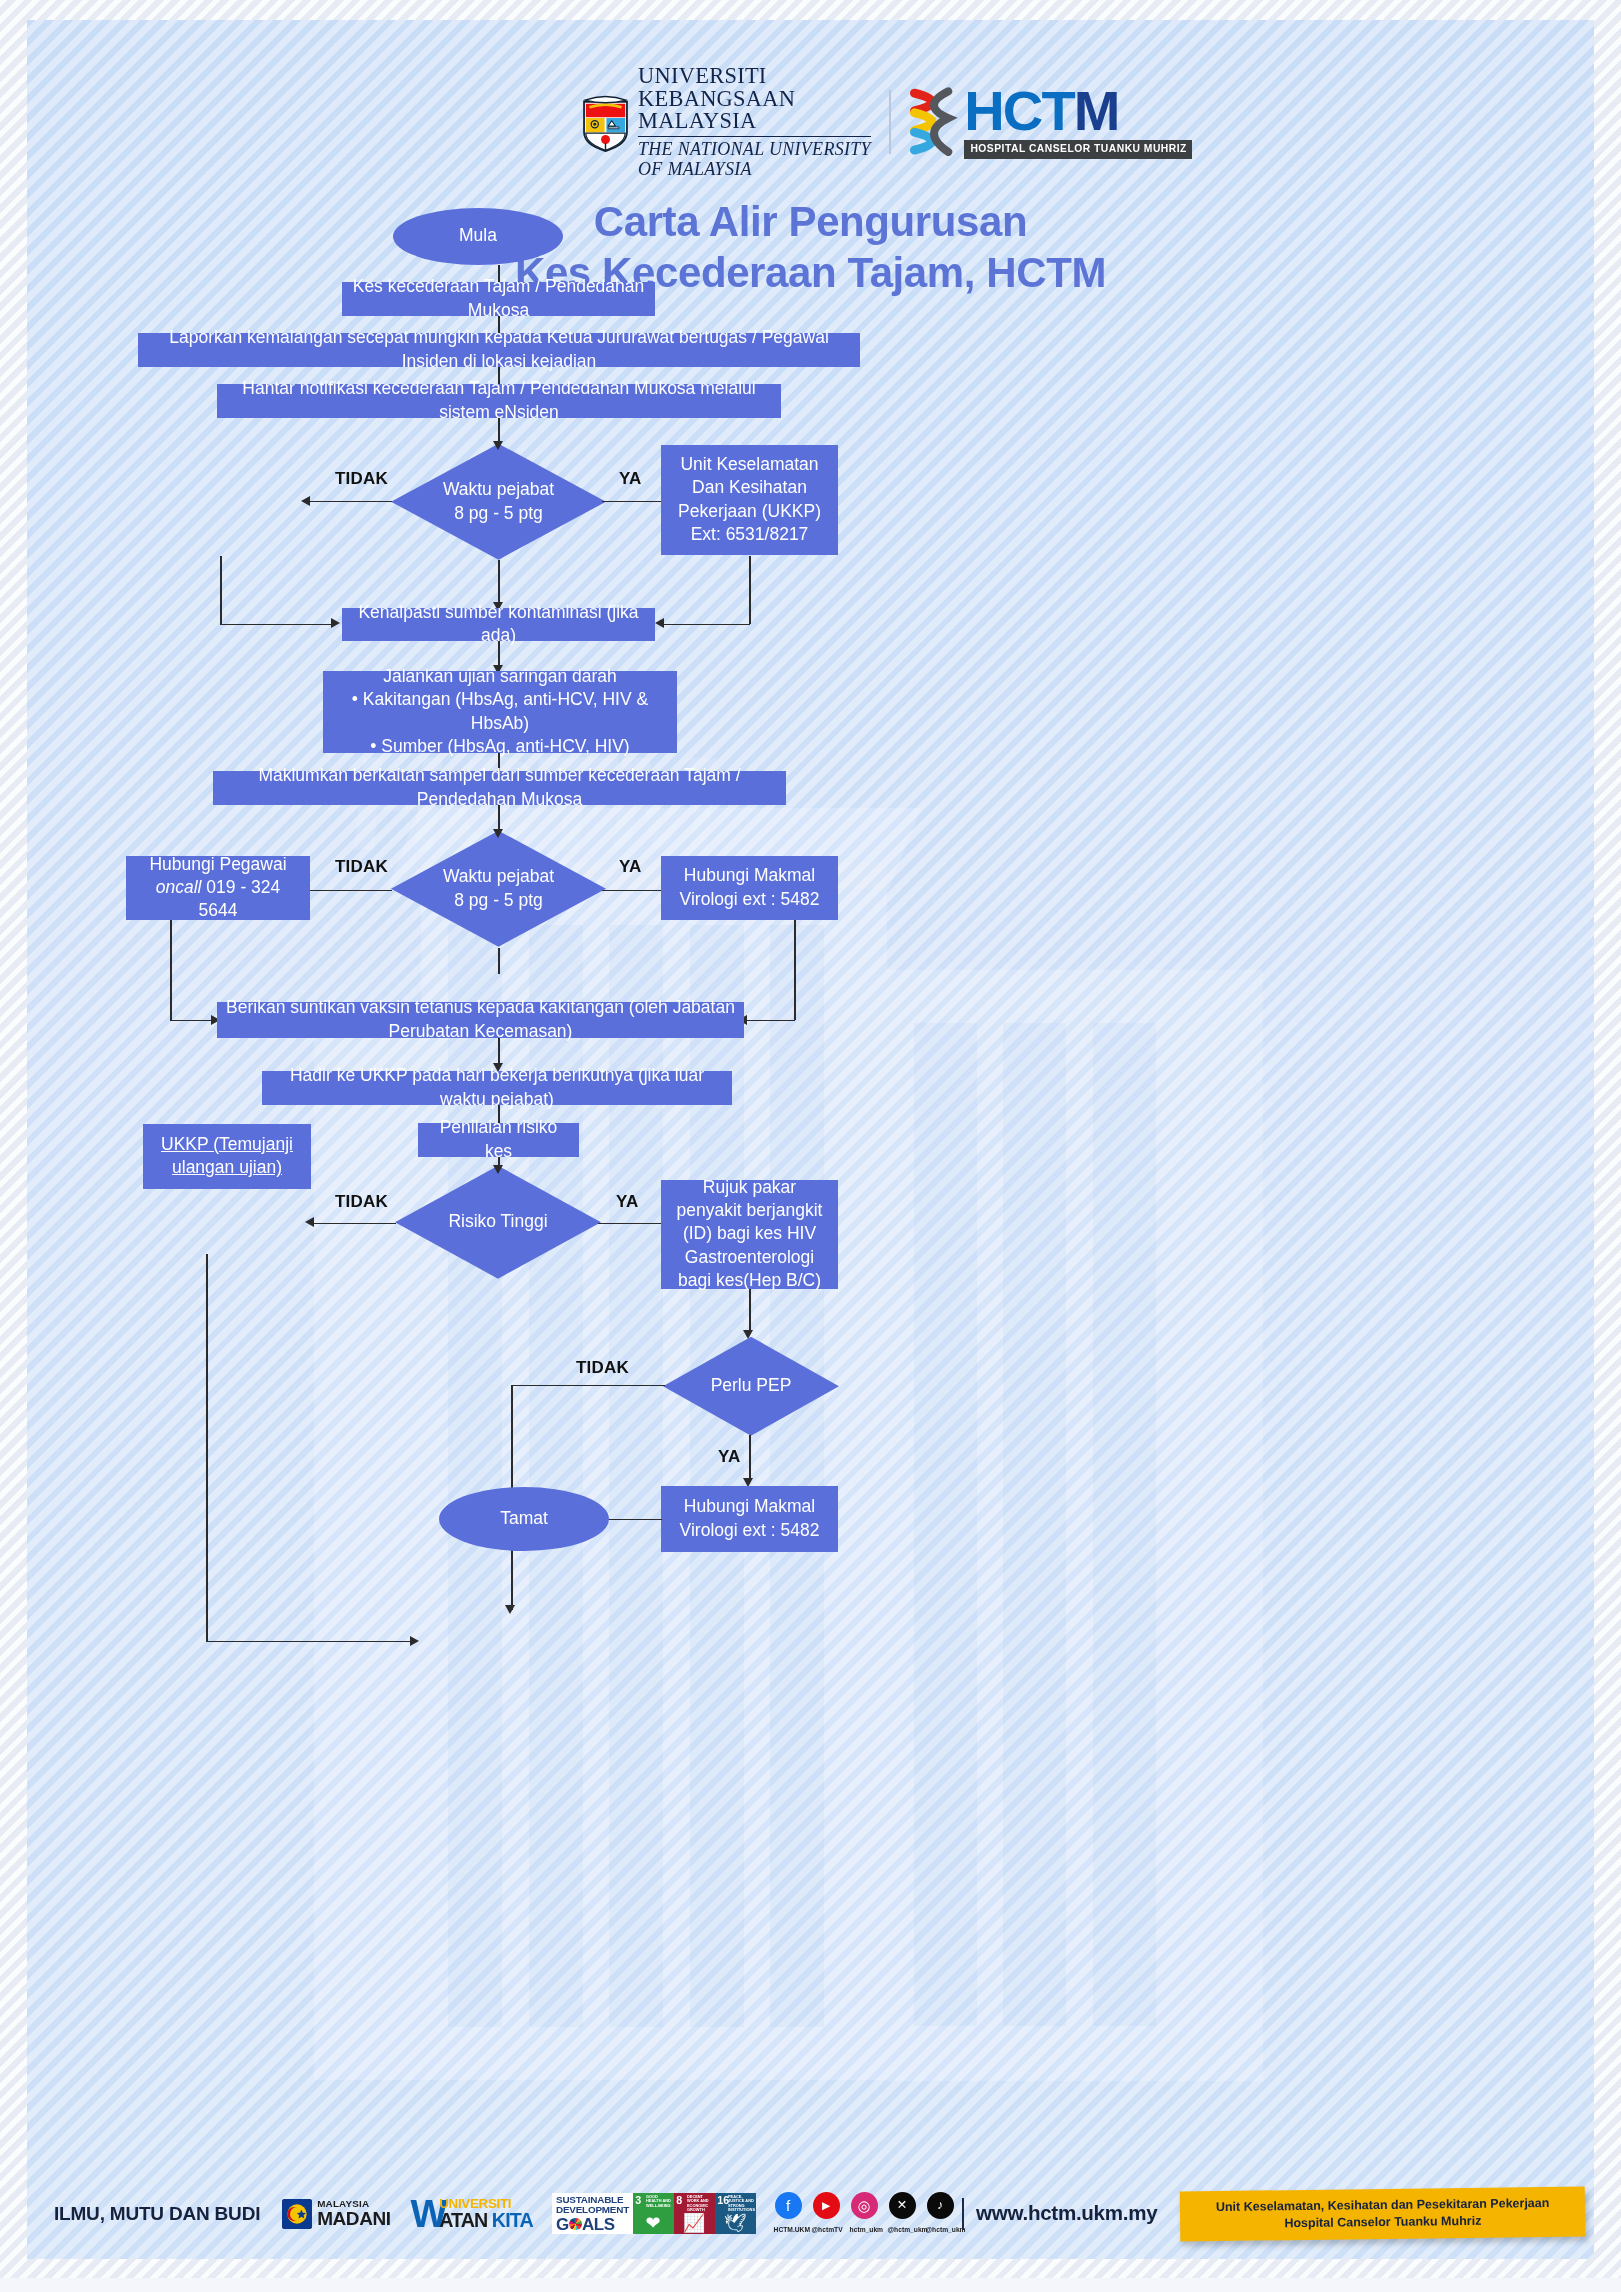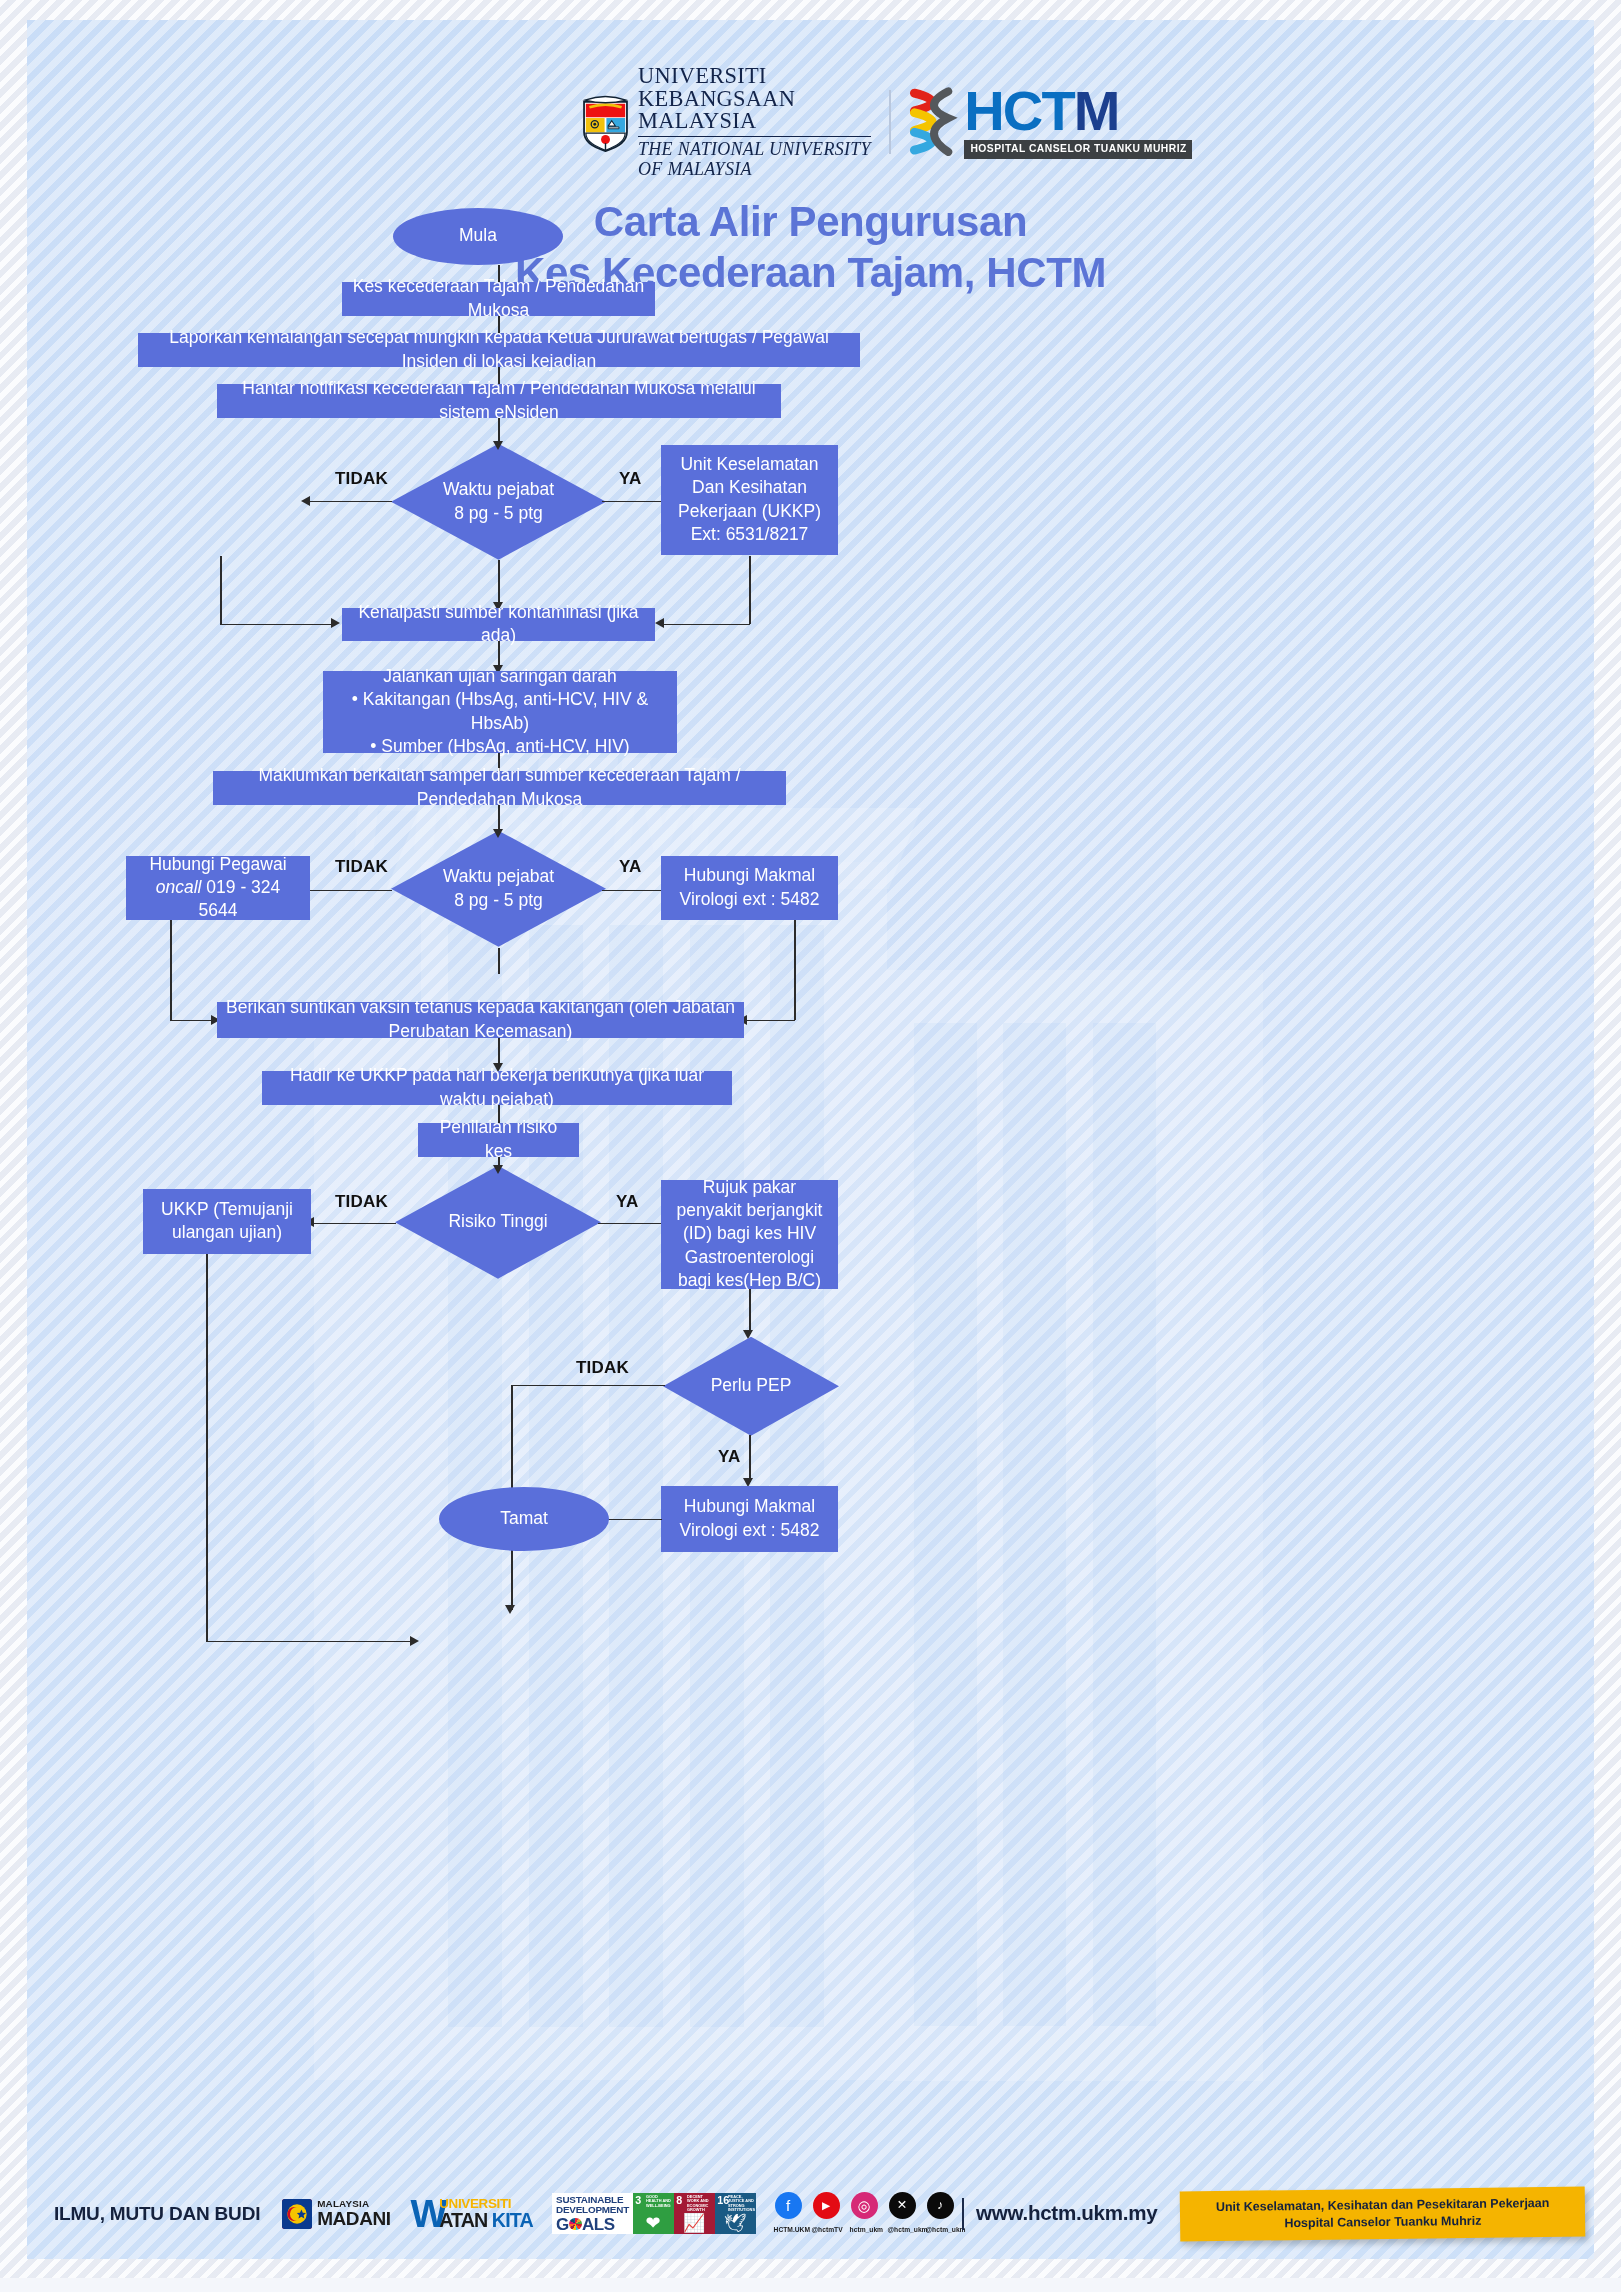--- a/index.html
+++ b/index.html
@@ -339,21 +339,21 @@
   <div class="dia" style="left:368px;top:1146px;width:206px;height:113px;">
     <div>
           <span>Risiko Tinggi</span>
         </div>
   </div>
   <div class="ar d" style="left:466px;top:1145px;"></div>
 
   <div class="lbl" style="left:308px;top:1173px;">TIDAK</div>
   <div class="ln h" style="left:283px;top:1203px;width:86px;"></div>
   <div class="ar l" style="left:278px;top:1197px;"></div>
-  <div class="node" style="left:116px;top:1169px;width:168px;height:65px;">
+  <div class="node" style="left:116px;top:1104px;width:168px;height:65px;text-decoration:underline;">
     <div>
       <span>UKKP (Temujanji</span>
       <span>ulangan ujian)</span>
     </div>
   </div>
 
   <div class="lbl" style="left:589px;top:1173px;">YA</div>
   <div class="ln h" style="left:571px;top:1203px;width:91px;"></div>
   <div class="ar r" style="left:657px;top:1197px;"></div>
   <div class="node" style="left:634px;top:1160px;width:177px;height:109px;">

